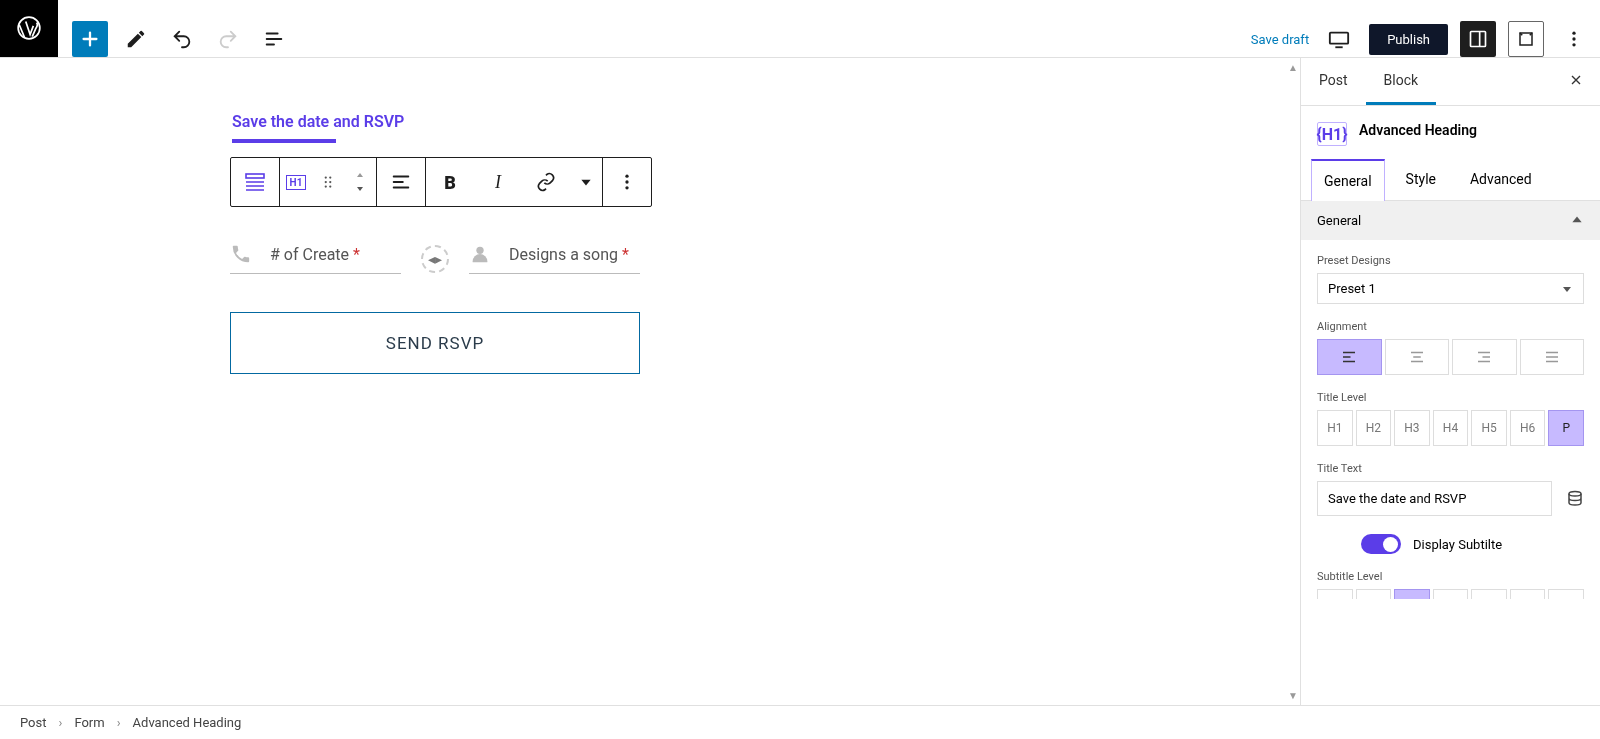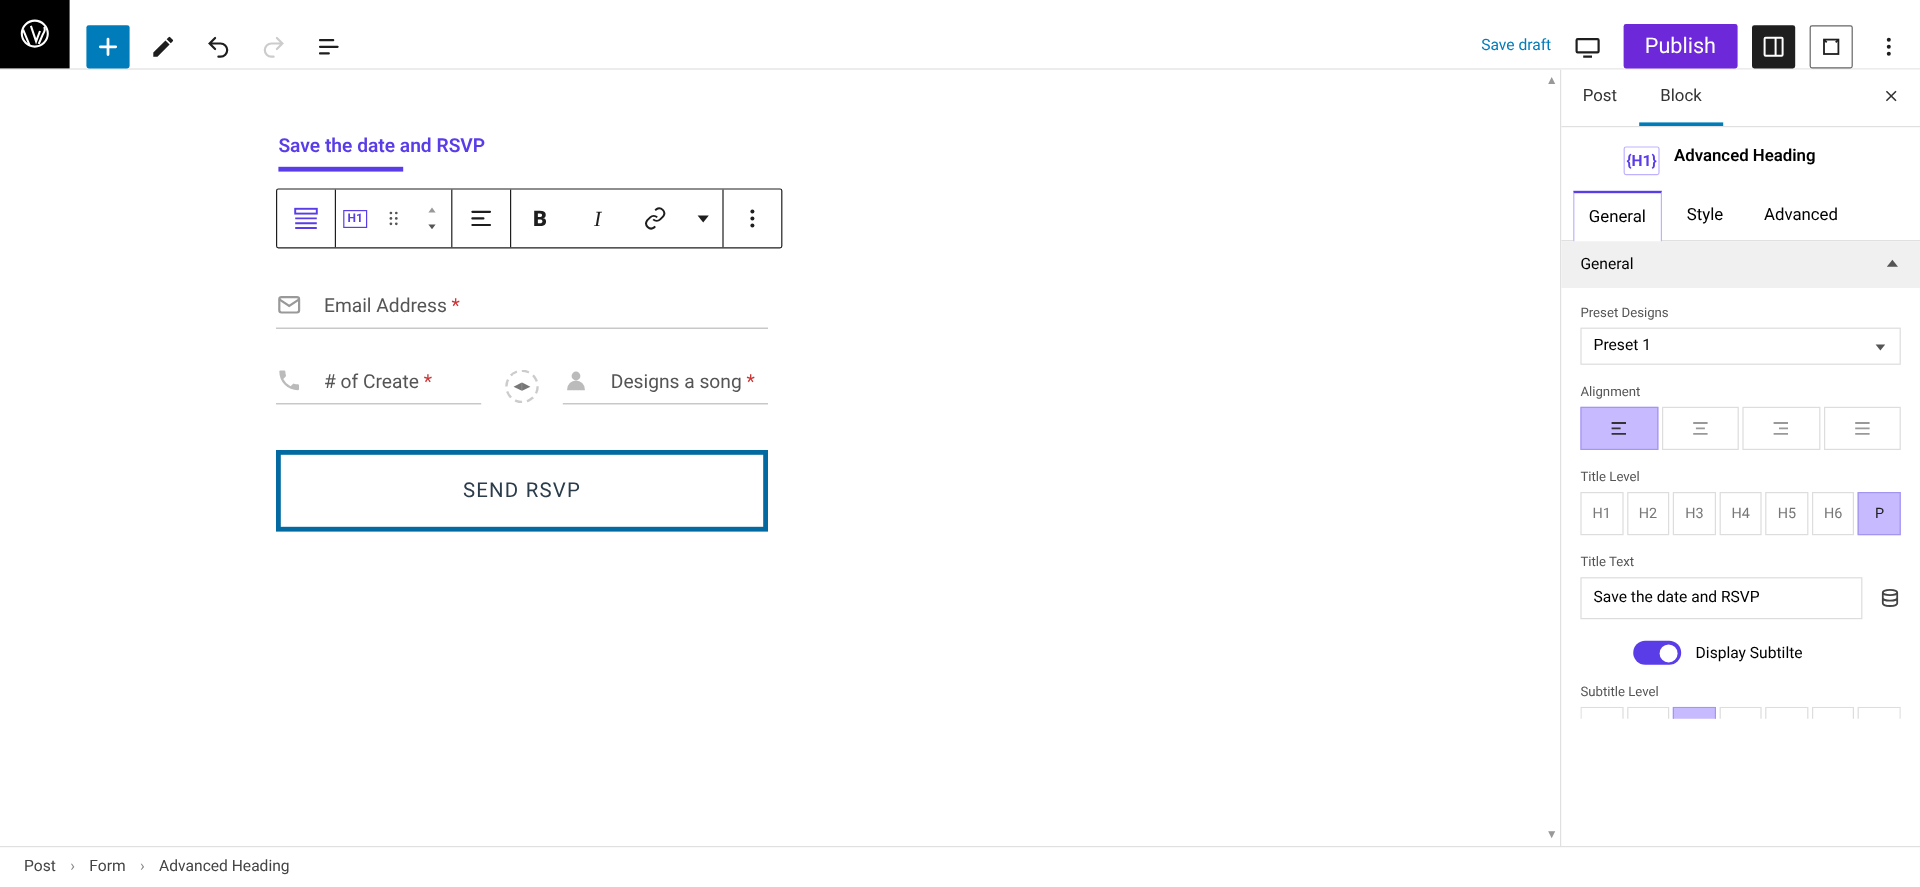--- a/index.html
+++ b/index.html
@@ -7,21 +7,21 @@
 
 
 .topbar { display: flex; align-items: flex-end; height: 58px; border-bottom: 1px solid #e0e0e0; }
 .wp-logo { width: 58px; height: 58px; background: #000; display: flex; align-items: center; justify-content: center; color: #fff; }
 .topbar-left { display: flex; align-items: center; gap: 10px; padding-left: 14px; }
 .add-btn { width: 36px; height: 36px; background: #007cba; display: flex; align-items: center; justify-content: center; color: #fff; border-radius: 2px; cursor: pointer; }
 .tool-btn { width: 36px; height: 36px; display: flex; align-items: center; justify-content: center; color: #1e1e1e; cursor: pointer; border-radius: 2px; }
 .tool-btn.disabled { color: #b0b0b0; }
 .topbar-right { margin-left: auto; display: flex; align-items: center; gap: 12px; padding-right: 8px; }
 .save-draft { color: #007cba; font-size: 13px; cursor: pointer; }
-.publish-btn { background: #6d28d9; color: #fff; padding: 8px 18px; border-radius: 2px; font-size: 18px; cursor: pointer; }
+.publish-btn { background: #0f172a; color: #fff; padding: 8px 18px; border-radius: 2px; font-size: 13px; cursor: pointer; }
 .square-btn { width: 36px; height: 36px; display: flex; align-items: center; justify-content: center; border-radius: 2px; cursor: pointer; }
 .square-btn.dark { background: #1e1e1e; color: #fff; }
 .square-btn.outline { border: 1px solid #666; color: #1e1e1e; }
 
 
 .main { display: flex; height: calc(100% - 58px - 34px); }
 .canvas-wrap { flex: 1; overflow: auto; position: relative; }
 .canvas { max-width: 840px; margin: 0 auto; padding: 54px 0 40px 0; }
 
 .subtitle { color: #5b3de8; font-size: 16px; font-weight: 600; margin-left: 2px; }
@@ -40,31 +40,31 @@
 .form-area { margin-top: 36px; max-width: 410px; }
 .field-row { display: flex; align-items: center; gap: 18px; border-bottom: 1px solid #bbb; padding-bottom: 8px; margin-top: 32px; color: #555; }
 .field-row .flabel { font-size: 16px; color: #555; }
 .field-row .req { color: #c33; }
 .two-col { display: flex; gap: 20px; margin-top: 32px; align-items: center; }
 .two-col .col { flex: 1; }
 .two-col .field-row { margin-top: 0; }
 .col-handle { position: relative; display: flex; align-items: center; }
 .col-icon { width: 28px; height: 28px; border: 2px dashed #ccc; border-radius: 50%; display: flex; align-items: center; justify-content: center; color: #777; font-size: 14px; }
 
-.send-btn { width: 100%; max-width: 410px; border: 4px solid #0369a1; text-align: center; padding: 20px 0; margin-top: 38px; font-size: 17px; letter-spacing: 1px; color: #2b3c4b; cursor: pointer; }
+.send-btn { width: 100%; max-width: 410px; border: 1px solid #0369a1; text-align: center; padding: 20px 0; margin-top: 38px; font-size: 17px; letter-spacing: 1px; color: #2b3c4b; cursor: pointer; }
 
 
 .sidebar { width: 300px; border-left: 1px solid #e0e0e0; display: flex; flex-direction: column; overflow-y: auto; background: #fff; position: relative;}
 .side-tabs { display: flex; border-bottom: 1px solid #e0e0e0; }
 .side-tab { padding: 14px 18px; font-size: 14px; color: #333; cursor: pointer; }
 .side-tab.active { border-bottom: 3px solid #007cba; }
 .close-x { margin-left: auto; padding: 14px 16px; cursor: pointer; }
 
 .block-header { display: flex; gap: 12px; padding: 16px 16px 12px 16px; }
-.block-icon { width: 30px; height: 24px; display: flex; align-items: center; justify-content: center; color: #5b3de8; border: 1px solid #c0b1ff; font-size: 13px; font-weight: 700; border-radius: 2px; margin-left: 36px; }
+.block-icon { width: 30px; height: 24px; display: flex; align-items: center; justify-content: center; color: #5b3de8; border: 1px solid #c0b1ff; font-size: 16px; font-weight: 700; border-radius: 2px; }
 .block-title { font-size: 14px; font-weight: 600; }
 .block-desc { font-size: 12px; color: #666; margin-top: 4px; line-height: 1.4; }
 
 .inner-tabs { display: flex; border-bottom: 1px solid #e0e0e0; padding: 0 10px; gap: 8px;}
 .inner-tab { padding: 12px 12px; font-size: 14px; cursor: pointer; border: 1px solid transparent; border-bottom:none;}
 .inner-tab.active { border-color: #c0b1ff; border-top:2px solid #5b3de8; background:#fff; position:relative; top:1px;}
 
 .panel-head { background: #f0f0f0; padding: 12px 16px; display: flex; justify-content: space-between; font-size: 13px; }
 .panel-body { padding: 14px 16px; }
 .opt-label { font-size: 11px; color: #555; margin-bottom: 6px; }
@@ -230,27 +230,20 @@
             <svg width="20" height="20" viewBox="0 0 24 24" fill="#1e1e1e">
                 <circle cx="12" cy="5" r="2"></circle>
                 <circle cx="12" cy="12" r="2"></circle>
                 <circle cx="12" cy="19" r="2"></circle>
               </svg>
           </div>
         </div>
       </div>
 
       <div class="form-area">
-        <div class="field-row">
-          <svg width="22" height="22" viewBox="0 0 24 24" fill="none" stroke="#999" stroke-width="2">
-              <rect x="3" y="5" width="18" height="14" rx="2"></rect>
-              <path d="M3 7l9 6 9-6"></path>
-            </svg>
-          <span class="flabel"><span>Email Address</span> <span class="req">*</span></span>
-        </div>
 
         <div class="two-col">
           <div class="col">
             <div class="field-row">
               <svg width="22" height="22" viewBox="0 0 24 24" fill="#bbb">
                   <path d="M6.6 10.8a15 15 0 0 0 6.6 6.6l2.2-2.2a1 1 0 0 1 1-.25 11 11 0 0 0 3.5.56 1 1 0 0 1 1 1V20a1 1 0 0 1-1 1A17 17 0 0 1 3 4a1 1 0 0 1 1-1h3.5a1 1 0 0 1 1 1 11 11 0 0 0 .55 3.5 1 1 0 0 1-.25 1z"></path>
                 </svg>
               <span class="flabel"><span># of Create</span> <span class="req">*</span></span>
             </div>
           </div>

